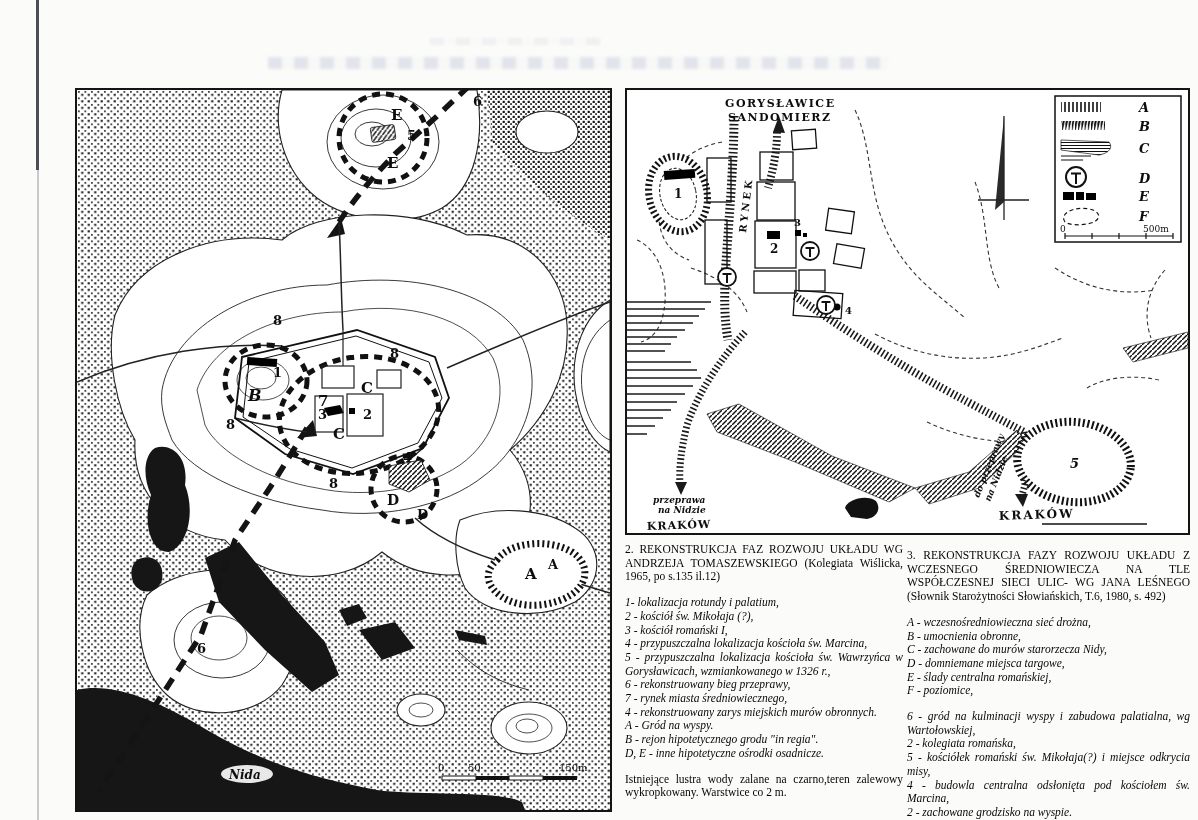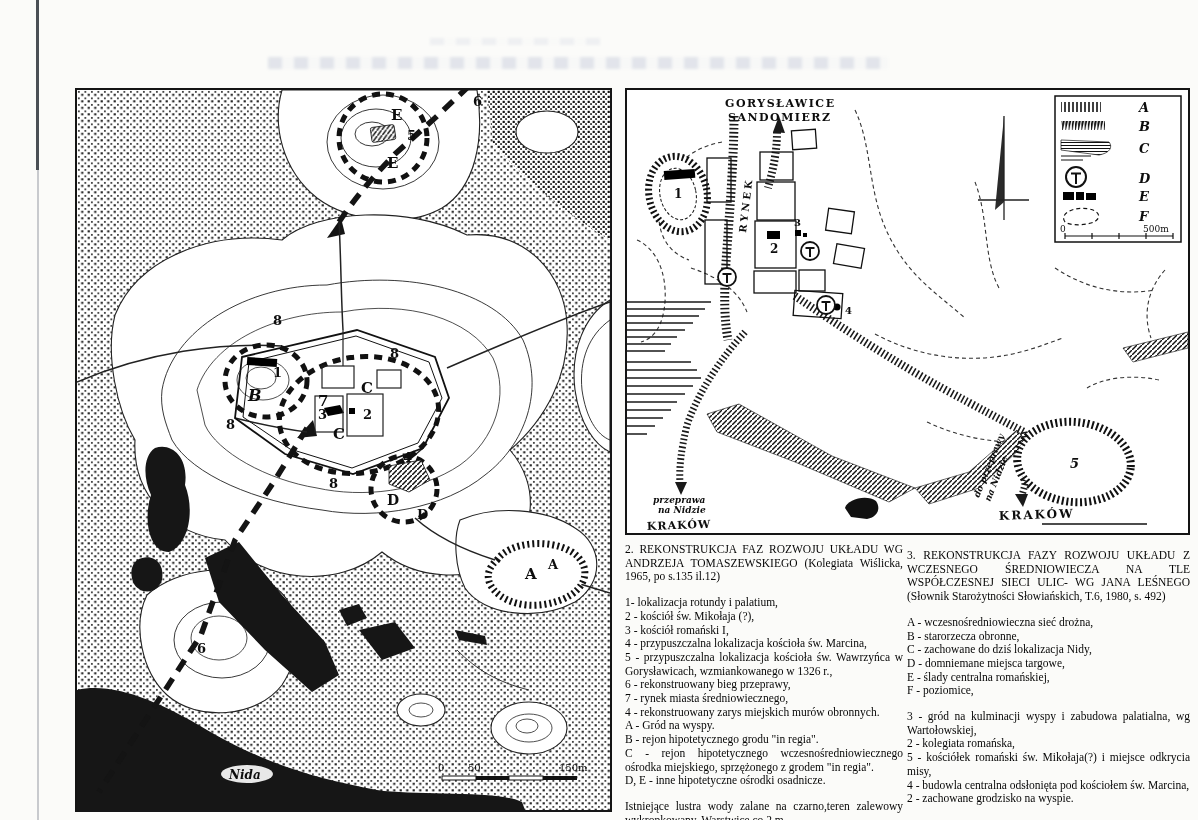--- a/index.html
+++ b/index.html
@@ -7,21 +7,21 @@
         font-family:"Liberation Serif", serif;color:#111;}
   .map-frame{position:absolute;background:#fff;border:2px solid #141414;box-sizing:border-box;}
   .map-frame svg{position:absolute;left:0;top:0;}
   
   .smudge{position:absolute;filter:blur(1.6px);opacity:.35;
           background:repeating-linear-gradient(90deg, rgba(120,135,175,.55) 0 14px, rgba(120,135,175,.08) 14px 26px);}
   .edge-line{position:absolute;background:#8a8f98;}
   .cap{position:absolute;font-size:11.5px;line-height:13.7px;text-align:justify;color:#060606;}
   .cap .title{margin-bottom:12px;text-align:justify;font-family:Liberation Serif, serif;}
   .cap .blockgap{height:12px;}
-  .cap .line{text-align:justify;}
+  .cap .line{text-align:justify;font-style:italic;}
   .cap .footer{margin-top:12px;}
   text{font-family:"DejaVu Serif", serif;fill:#0d0d0d;}
   .hand{font-family:"DejaVu Sans", sans-serif;font-weight:bold;}
 </style>
 </head>
 <body>
 
 <div class="page">
 
   <div class="edge-line" style="left:36px;top:0;width:3px;height:170px;background:#4a4f55;"></div>
@@ -335,34 +335,33 @@
     <div class="line">1- lokalizacja rotundy i palatium,</div>
     <div class="line">2 - kościół św. Mikołaja (?),</div>
     <div class="line">3 - kościół romański I,</div>
     <div class="line">4 - przypuszczalna lokalizacja kościoła św. Marcina,</div>
     <div class="line">5 - przypuszczalna lokalizacja kościoła św. Wawrzyńca w Gorysławicach, wzmiankowanego w 1326 r.,</div>
     <div class="line">6 - rekonstruowany bieg przeprawy,</div>
     <div class="line">7 - rynek miasta średniowiecznego,</div>
     <div class="line">4 - rekonstruowany zarys miejskich murów obronnych.</div>
     <div class="line">A - Gród na wyspy.</div>
     <div class="line">B - rejon hipotetycznego grodu "in regia".</div>
-    <div class="line">C - rejon hipotetycznego wczesnośredniowiecznego ośrodka miejskiego, sprzężonego z grodem "in regia".</div>
     <div class="line">D, E - inne hipotetyczne ośrodki osadnicze.</div>
     <div class="footer">Istniejące  lustra wody zalane  na czarno,teren zalewowy wykropkowany.  Warstwice co  2 m.</div>
   </div>
 
   <div class="cap" style="left:907px;top:549px;width:283px;">
     <div class="title">3.  REKONSTRUKCJA FAZY ROZWOJU UKŁADU Z WCZESNEGO  ŚREDNIOWIECZA  NA  TLE WSPÓŁCZESNEJ SIECI ULIC- WG JANA LEŚNEGO (Słownik Starożytności Słowiańskich, T.6, 1980, s. 492)</div>
     <div class="line">A - wczesnośredniowieczna sieć drożna,</div>
-    <div class="line">B - starorzecza obronne,</div>
-    <div class="line">C - zachowane do dziś lokalizacja Nidy,</div>
+    <div class="line">B - umocnienia obronne,</div>
+    <div class="line">C - zachowane do murów starorzecza Nidy,</div>
     <div class="line">D - domniemane miejsca targowe,</div>
     <div class="line">E - ślady centralna romańskiej,</div>
     <div class="line">F - poziomice,</div>
     <div class="blockgap"></div>
-    <div class="line">3 - gród na kulminacji wyspy i zabudowa palatialna, wg Wartołowskiej,</div>
+    <div class="line">6 - gród na kulminacji wyspy i zabudowa palatialna, wg Wartołowskiej,</div>
     <div class="line">2 - kolegiata romańska,</div>
     <div class="line">5 - kościółek romański św. Mikołaja(?) i miejsce odkrycia misy,</div>
     <div class="line">4 - budowla centralna odsłonięta pod kościołem św. Marcina,</div>
     <div class="line">2 - zachowane grodzisko na wyspie.</div>
   </div>
 
 </div>
 
 </body></html>

